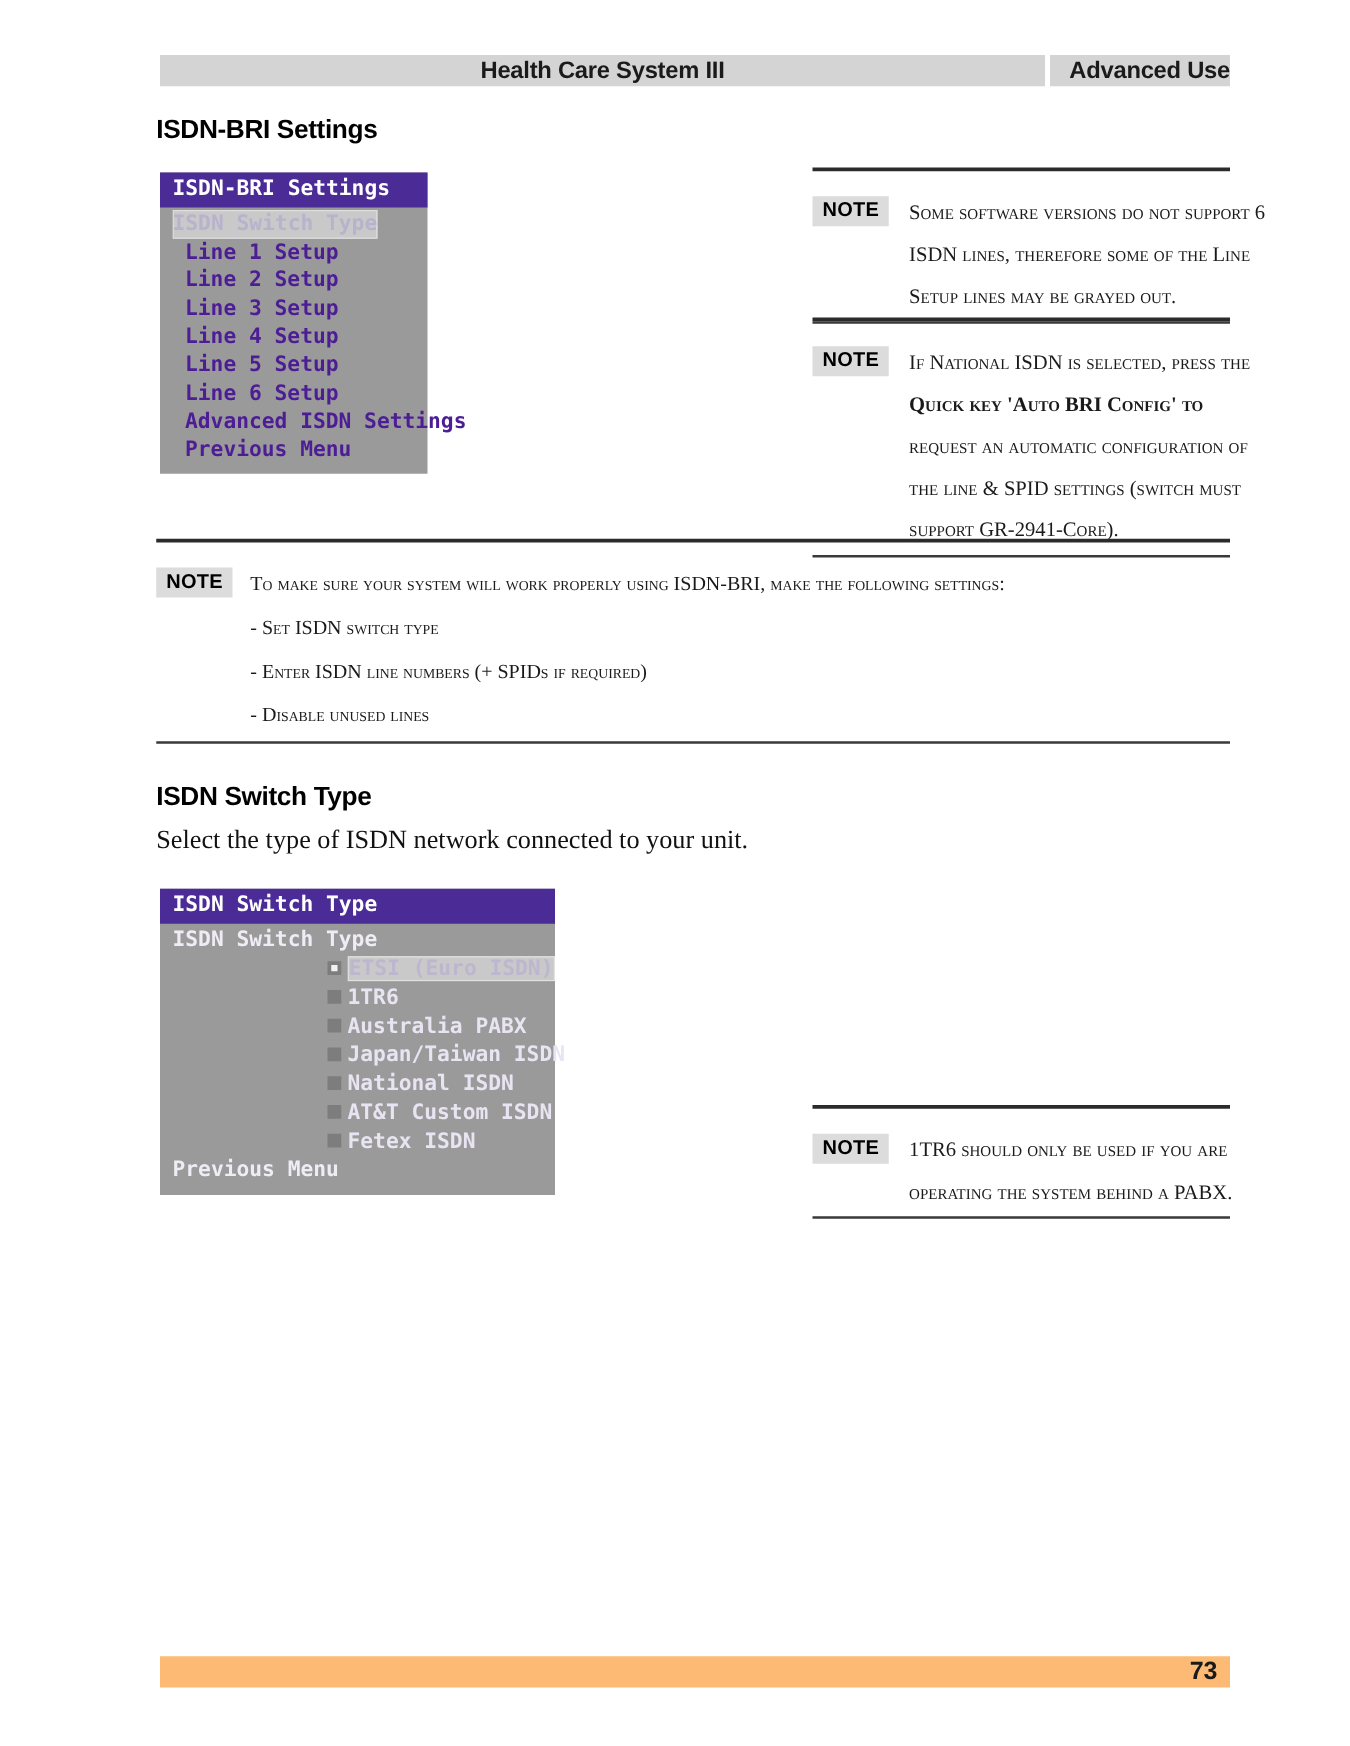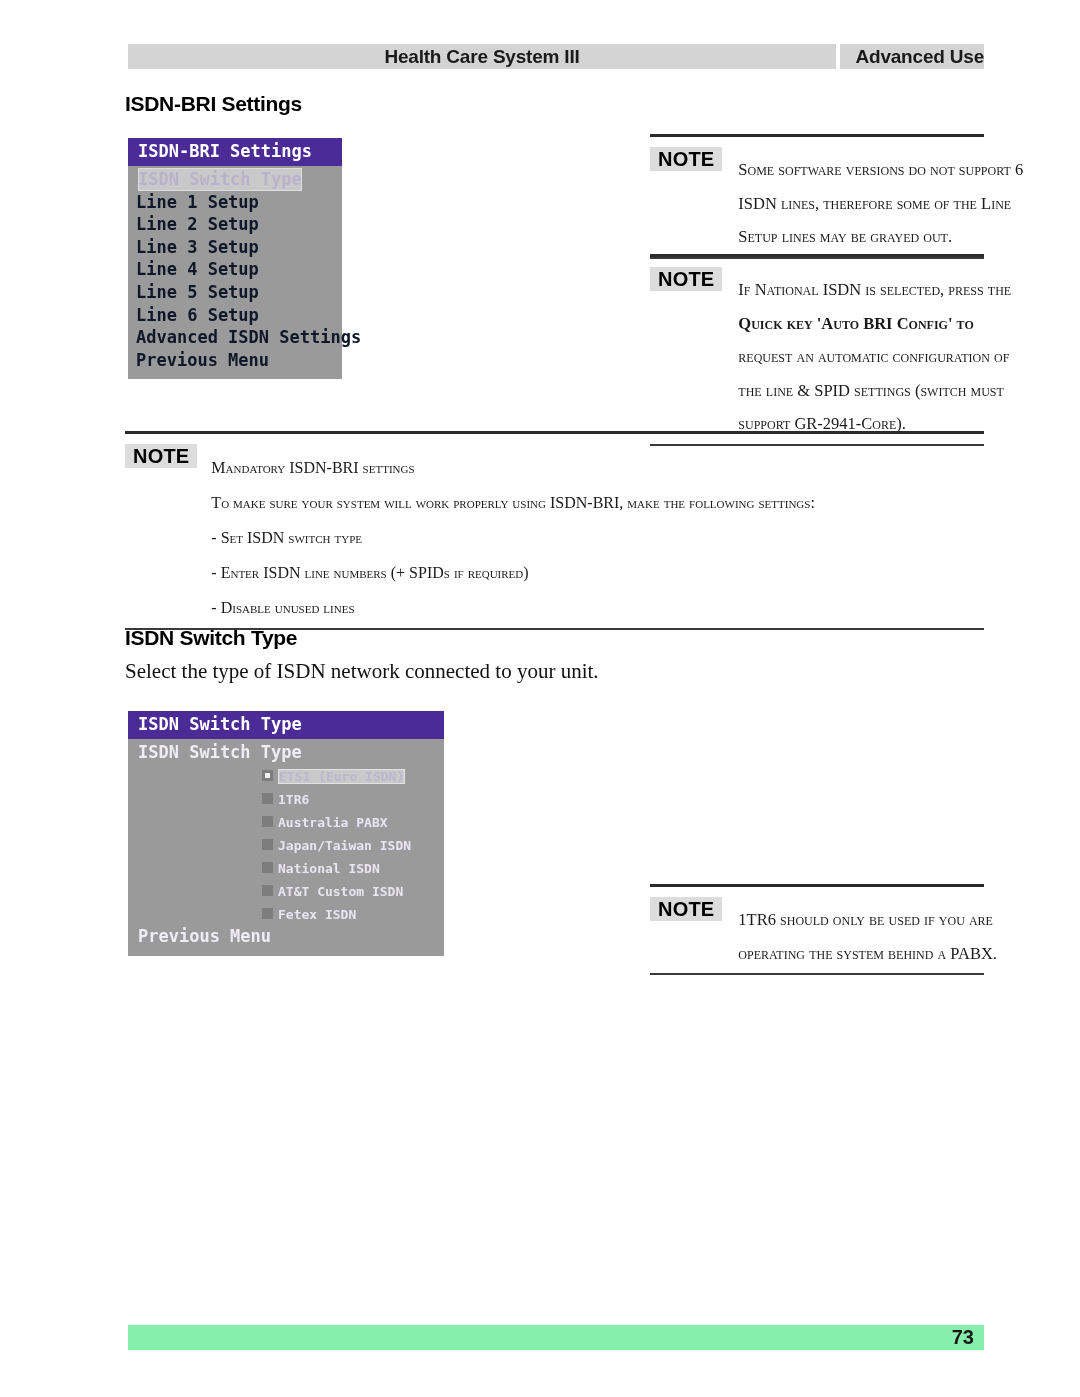--- a/index.html
+++ b/index.html
@@ -105,25 +105,25 @@
     font-weight: bold;
     font-size: 17px;
     letter-spacing: 0px;
     padding: 4px 0 5px 10px;
     line-height: 19px;
   }
   .osd-body {
     padding: 2px 0 8px 0;
   }
   .osd-item {
-    color: #0f172a;
+    color: #4c1d95;
     font-size: 17px;
     font-weight: bold;
     line-height: 22.6px;
-    padding-left: 8px;
+    padding-left: 20px;
     white-space: nowrap;
     letter-spacing: 0px;
   }
   .osd-item.selected {
     color: #b9b2cc;
     background: #c9c9c9;
     display: inline-block;
     padding-left: 0;
     margin-left: 10px;
     box-shadow: inset 0 0 0 1px #dedede;
@@ -153,21 +153,21 @@
     font-weight: bold;
     line-height: 23px;
     padding-left: 10px;
     white-space: nowrap;
   }
   .osd-radio-row {
     height: 23px;
     line-height: 23px;
     padding-left: 134px;
     white-space: nowrap;
-    font-size: 13px;
+    font-size: 17px;
     font-weight: bold;
     color: #e8e4f2;
   }
   .radio-box {
     display: inline-block;
     width: 11px;
     height: 11px;
     background: #7d7d7d;
     vertical-align: middle;
     position: relative;
@@ -213,25 +213,25 @@
     display: flex;
     align-items: flex-start;
     padding: 9px 0 10px 0;
   }
   .note-badge {
     flex: 0 0 auto;
     background: #dcdcdc;
     color: #000;
     font-family: "Liberation Sans", sans-serif;
     font-weight: bold;
-    font-size: 20px;
+    font-size: 16px;
     line-height: 14px;
     padding: 5px 8px 5px 8px;
     letter-spacing: 0.2px;
-    margin-top: 1px;
+    margin-top: 11px;
   }
   .note-text {
     font-family: "Liberation Serif", serif;
     color: #1a1a1a;
     font-size: 16.5px;
     line-height: 19.5px;
   }
   .note-line { white-space: nowrap; }
 
   
@@ -251,21 +251,21 @@
 
   #note-wide .note-text { font-size: 16px; line-height: 21px; }
 
   
   .footer-band {
     position: absolute;
     left: 128px;
     top: 1325px;
     width: 856px;
     height: 25px;
-    background: #86efac;
+    background: #fdba74;
   }
   .footer-page-num {
     position: absolute;
     right: 10px;
     top: 0;
     height: 25px;
     line-height: 25px;
     font-family: "Liberation Sans", sans-serif;
     font-weight: bold;
     font-size: 20px;
@@ -327,21 +327,20 @@
       </div>
     </div>
     <div class="rule-thin"></div>
   </div>
 
   <div class="note-block" id="note-wide">
     <div class="rule-thick"></div>
     <div class="note-inner">
       <div class="note-badge">NOTE</div>
       <div class="note-text">
-        <div class="note-line sc">Mandatory ISDN-BRI settings</div>
         <div class="note-line sc">To make sure your system will work properly using ISDN-BRI, make the following settings:</div>
         <div class="note-line sc">- Set ISDN switch type</div>
         <div class="note-line sc">- Enter ISDN line numbers (+ SPIDs if required)</div>
         <div class="note-line sc">- Disable unused lines</div>
       </div>
     </div>
     <div class="rule-thin"></div>
   </div>
 
   <div class="h1" id="heading-switch-type">ISDN Switch Type</div>

